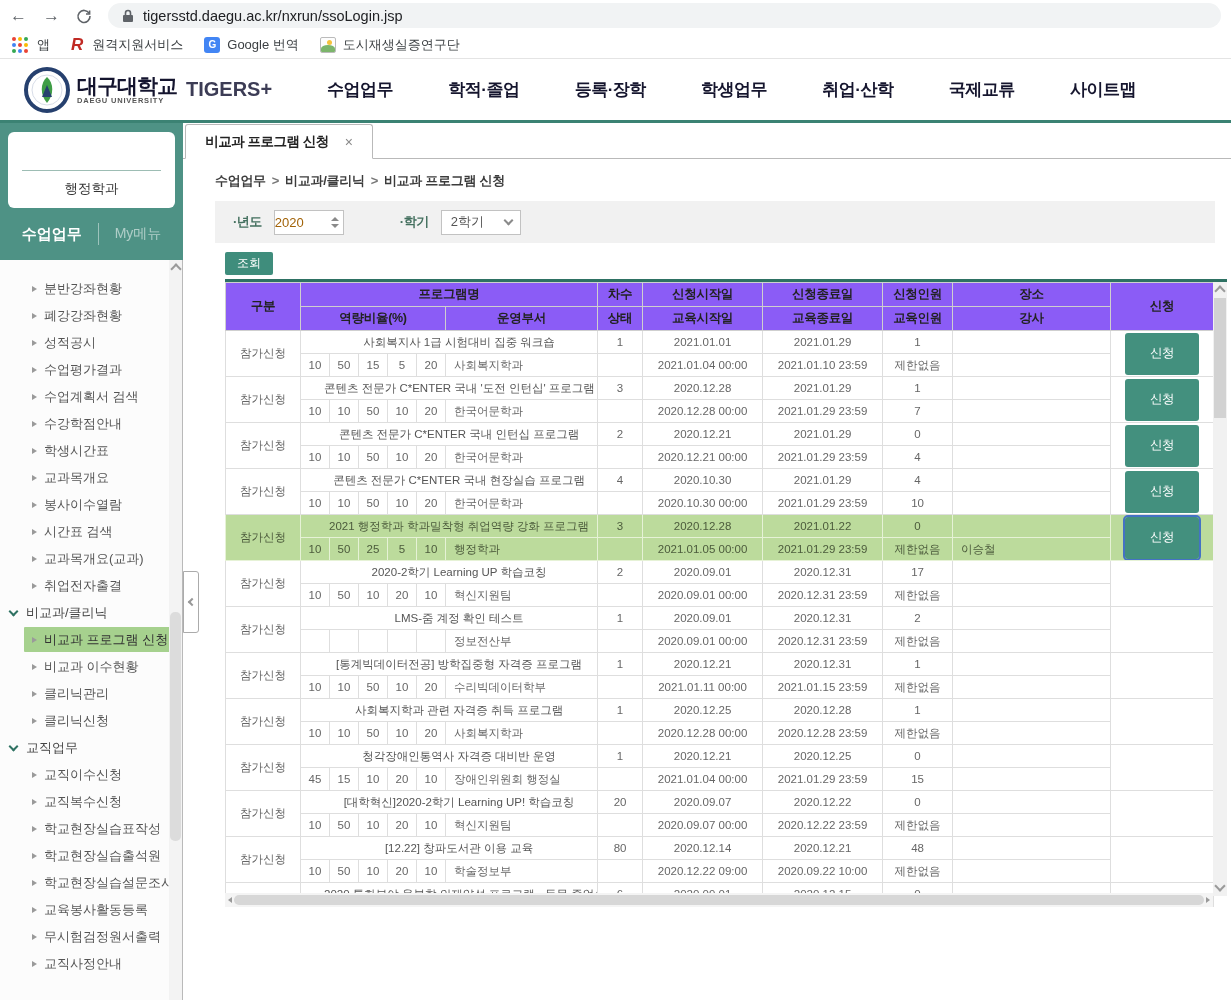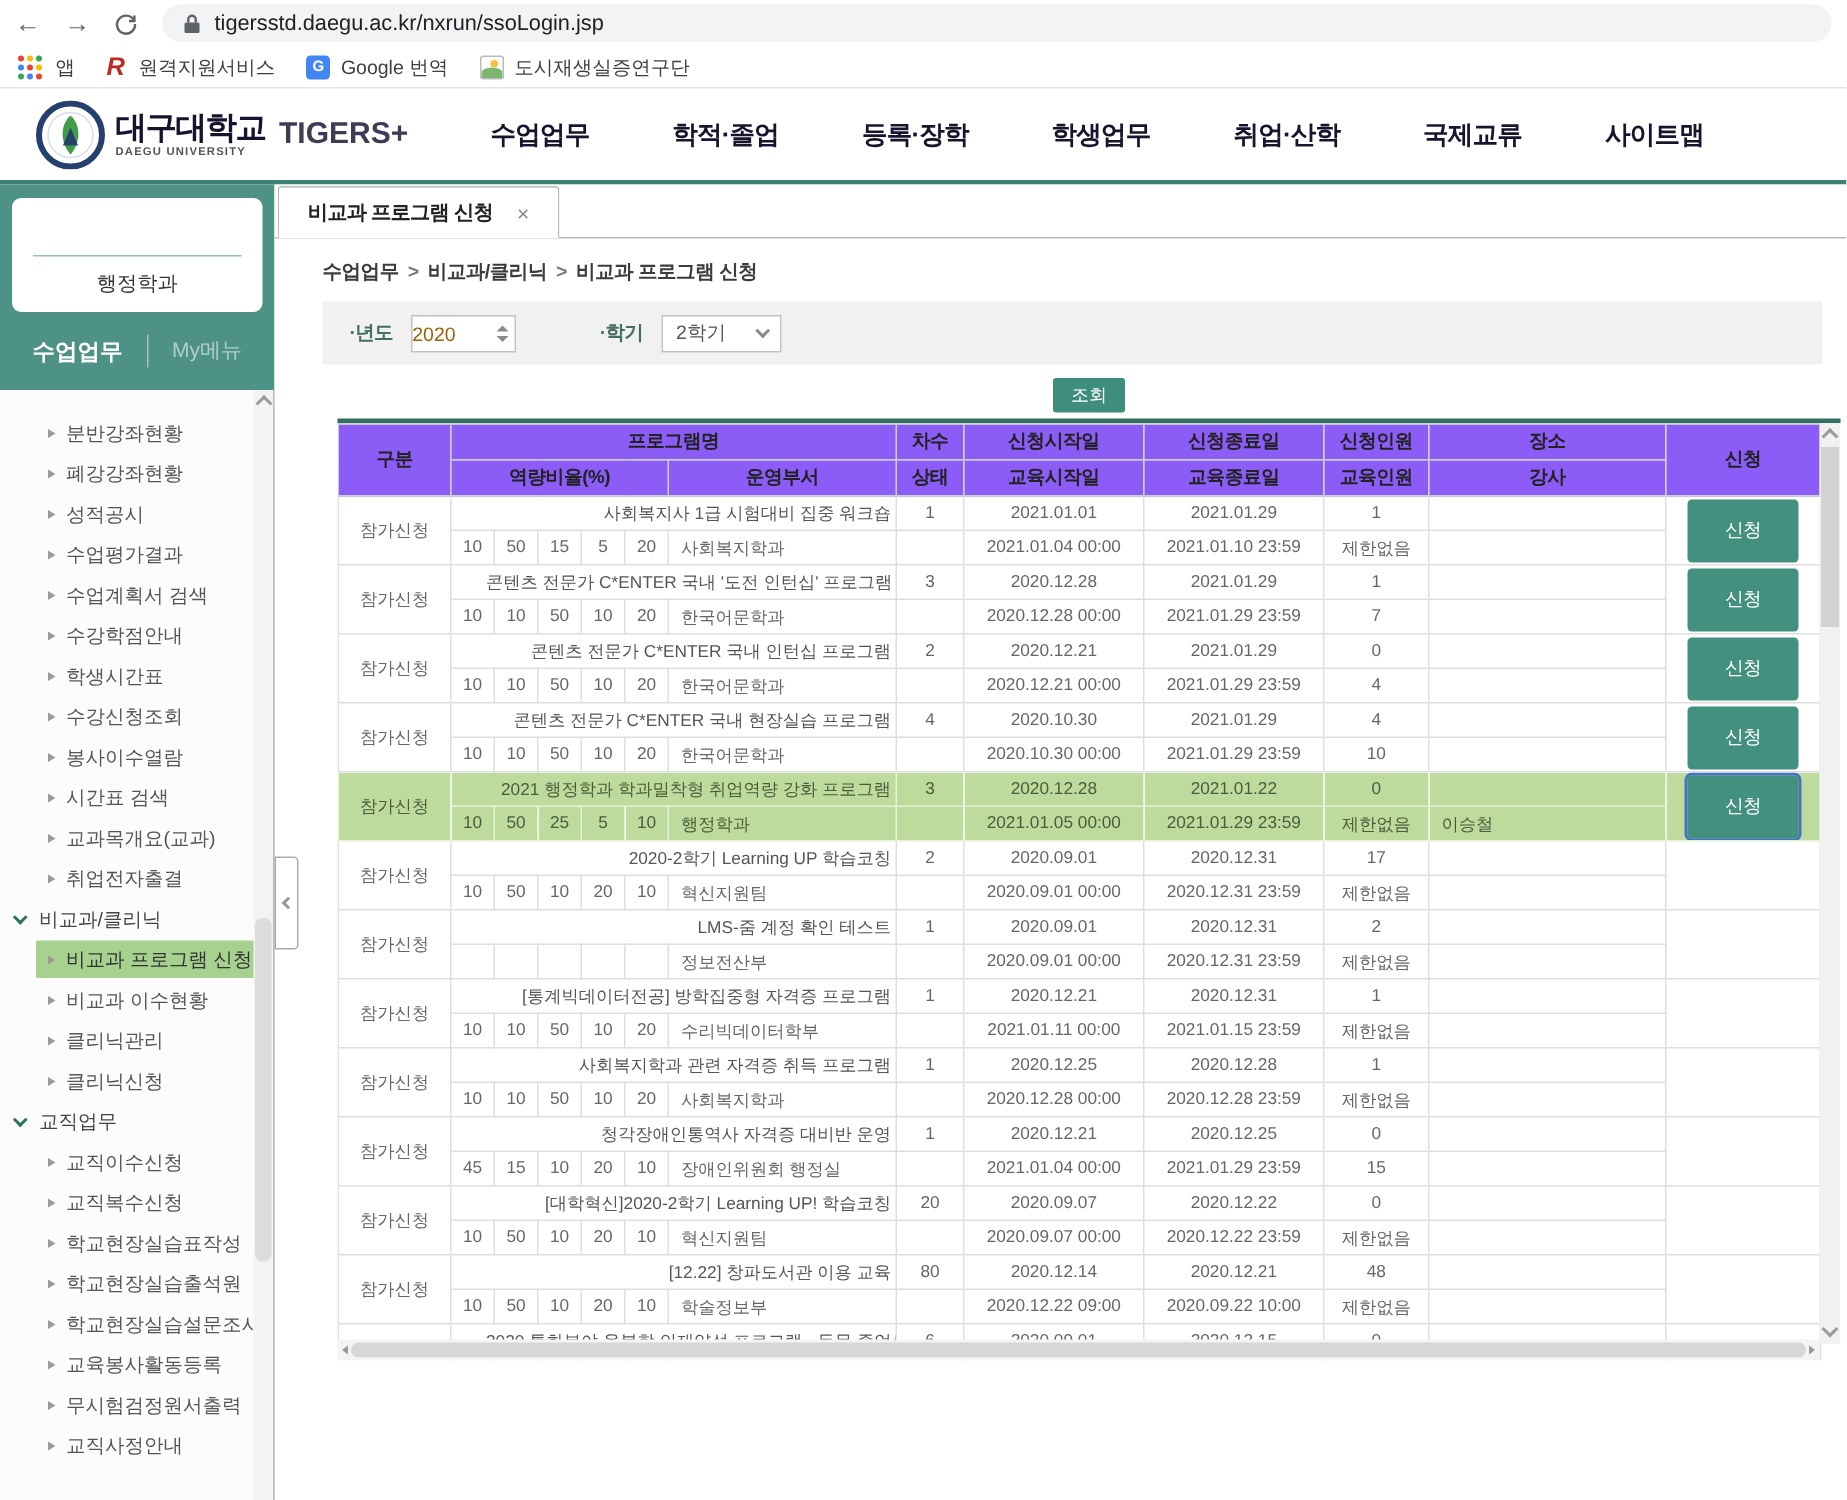--- a/index.html
+++ b/index.html
@@ -70,29 +70,29 @@
   .flabel.second { margin-left:56px; }
   .spinbox { width:70px; height:25px; background:#fff; border:1px solid #c2c2c2; display:flex; align-items:center; }
   .spin-val { flex:1; text-align:left; font-size:13px; color:#a16207; padding-right:5px; }
   .spin-arrows { width:16px; display:flex; flex-direction:column; align-items:center; gap:3px; cursor:pointer; }
   .tri-up { width:0; height:0; border-bottom:4px solid #8a8a8a; border-left:4px solid transparent; border-right:4px solid transparent; }
   .tri-dn { width:0; height:0; border-top:4px solid #8a8a8a; border-left:4px solid transparent; border-right:4px solid transparent; }
   .selectbox { width:80px; height:25px; background:#fff; border:1px solid #c2c2c2; display:flex; align-items:center; cursor:pointer; }
   .sel-val { flex:1; font-size:13px; color:#555; padding-left:9px; }
   .sel-chev { width:7px; height:7px; border-right:2px solid #8a8a8a; border-bottom:2px solid #8a8a8a; transform:rotate(45deg); margin:-3px 8px 0 0; }
 
-  .toolbar { margin:9px 0 4px 42px; width:1002px; display:flex; justify-content:center; }
+  .toolbar { margin:9px 0 4px 42px; width:1002px; display:flex; justify-content:flex-start; }
   .btn-search { width:48px; height:23px; background:#3f8d7c; color:#fff; font-size:12px; border:none; border-radius:2px; cursor:pointer; font-family:inherit; }
 
   
   .grid-wrap { margin-left:42px; position:relative; width:1002px; height:628px; border-top:3px solid #2e7163; overflow:hidden; }
   table.grid { border-collapse:collapse; width:988px; table-layout:fixed; }
   .grid th { border:1px solid #cfcfcf; background:#8b5cf6; font-size:12.5px; font-weight:bold; color:#222; height:24px; letter-spacing:-.3px; }
   .grid td { border:1px solid #dedede; font-size:11.5px; color:#666; height:23px; text-align:center; padding:0 3px; white-space:nowrap; overflow:hidden; }
-  .grid td.name { text-align:right; padding-left:23px; color:#555; }
+  .grid td.name { text-align:center; padding-left:23px; color:#555; }
   .grid td.dept { text-align:left; padding-left:8px; }
   .grid td.inst { text-align:left; padding-left:8px; }
   .grid tr.hl td { background:#bcdb9c; border-color:#e6f2d6; color:#4c5b3c; }
   .apply-btn { width:74px; height:42px; background:#43907e; color:#fff; font-size:12.5px; border:none; border-radius:3px; cursor:pointer; font-family:inherit; letter-spacing:-.5px; }
   .apply-btn.focused { outline:2px solid #4472c4; }
   .vscroll { position:absolute; top:0; right:0; width:14px; height:614px; background:#f1f1f1; }
   .vthumb { position:absolute; top:16px; right:1px; width:12px; height:120px; background:#d2d2d2; }
   .hscroll { position:absolute; left:0; bottom:0; height:14px; width:988px; background:#f4f4f4; display:flex; align-items:center; }
   .hthumb { position:absolute; left:9px; right:9px; top:2px; height:10px; background:#d7d7d7; border-radius:5px; }
   .h-arrow-l { width:0; height:0; border-right:4px solid #999; border-top:3px solid transparent; border-bottom:3px solid transparent; margin-left:3px; }
@@ -202,21 +202,21 @@
           <div class="menu-row leaf">
             <span class="tri-r"></span>
             <span>수강학점안내</span>
           </div>
           <div class="menu-row leaf">
             <span class="tri-r"></span>
             <span>학생시간표</span>
           </div>
           <div class="menu-row leaf">
             <span class="tri-r"></span>
-            <span>수강신청조회</span>
+            <span>교과목개요</span>
           </div>
           <div class="menu-row leaf">
             <span class="tri-r"></span>
             <span>봉사이수열람</span>
           </div>
           <div class="menu-row leaf">
             <span class="tri-r"></span>
             <span>시간표 검색</span>
           </div>
           <div class="menu-row leaf">

